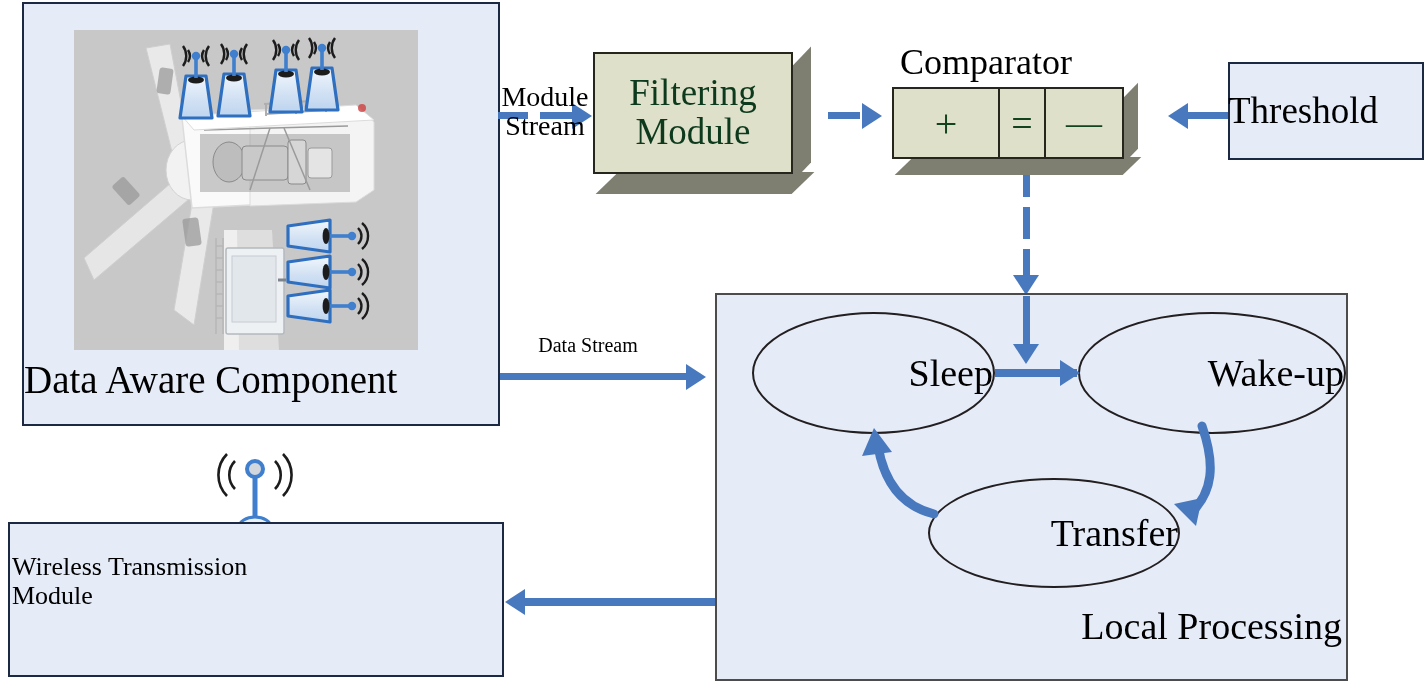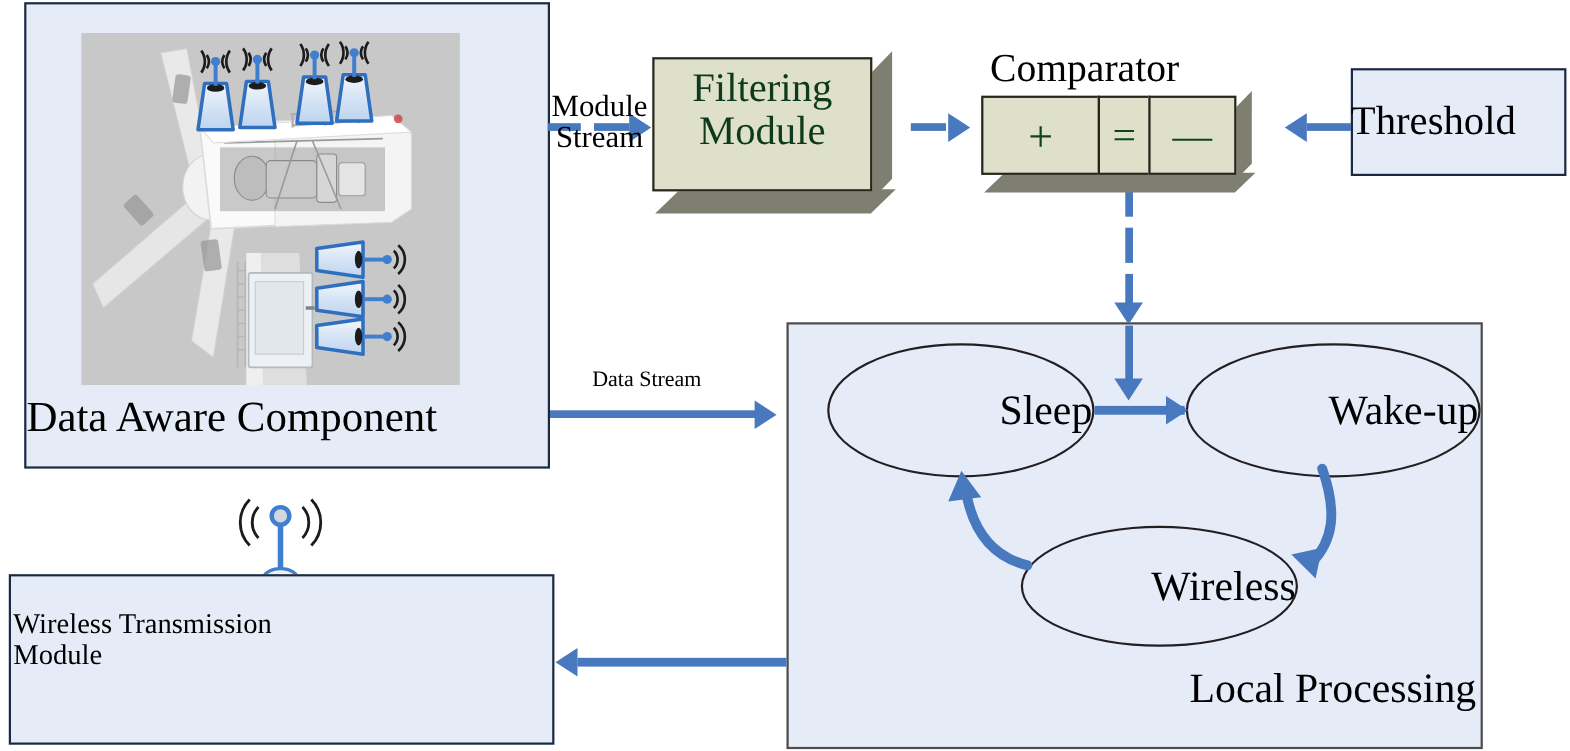--- a/index.html
+++ b/index.html
@@ -292,21 +292,21 @@
   <div class="abs arrow-line" style="left:498px; top:112px; width:30px; height:7px;"></div>
   <div class="abs arrow-line" style="left:540px; top:112px; width:32px; height:7px;"></div>
   <div class="abs arrow-head head-right" style="left:572px; top:103px;"></div>
   <div class="abs arrow-label" style="left:497px; top:83px; width:96px; font-size:28px;">Module
 Stream</div>
 
   <div class="abs" style="left:593px; top:52px; width:230px; height:130px;">
     <div class="solid3d-bottom" style="left:14px; top:120px; width:196px; height:22px; transform:skewX(-46deg);"></div>
     <div class="solid3d-side" style="left:196px; top:6px; width:22px; height:116px; transform:skewY(-46deg);"></div>
     <div class="solid3d-face" style="left:0px; top:0px; width:200px; height:122px;">
-      <div class="solid3d-text" style="padding-top:8px; font-size:37px;">Filtering
+      <div class="solid3d-text" style="padding-top:20px; font-size:37px;">Filtering
 Module</div>
     </div>
   </div>
 
   <div class="abs arrow-line" style="left:828px; top:112px; width:32px; height:7px;"></div>
   <div class="abs arrow-head head-right" style="left:862px; top:103px;"></div>
 
   <div class="abs boxlabel" style="left:900px; top:42px; width:250px; font-size:36px;">Comparator</div>
 
   <div class="abs" style="left:892px; top:87px; width:262px; height:84px;">
@@ -344,21 +344,21 @@
 
   <div class="state-ellipse" style="left:752px; top:312px; width:243px; height:122px; font-size:38px;">
     <span>Sleep</span>
   </div>
 
   <div class="state-ellipse" style="left:1078px; top:312px; width:268px; height:122px; font-size:38px;">
     <span>Wake-up</span>
   </div>
 
   <div class="state-ellipse" style="left:928px; top:478px; width:252px; height:110px; font-size:38px;">
-    <span>Wireless</span>
+    <span>Transfer</span>
   </div>
 
   <div class="abs arrow-line" style="left:995px; top:369px; width:82px; height:8px;"></div>
   <div class="abs arrow-head head-right" style="left:1060px; top:360px;"></div>
 
   <svg class="abs" style="left:1150px; top:420px; width:130px; height:130px;" width="130" height="130" viewBox="0 0 130 130">
     <path d="M52 6 C 66 46, 62 72, 42 92" stroke="#4878be" stroke-width="9" fill="none" stroke-linecap="round"></path>
     <path d="M46 106 L 52 78 L 24 84 Z" fill="#4878be"></path>
   </svg>
 

